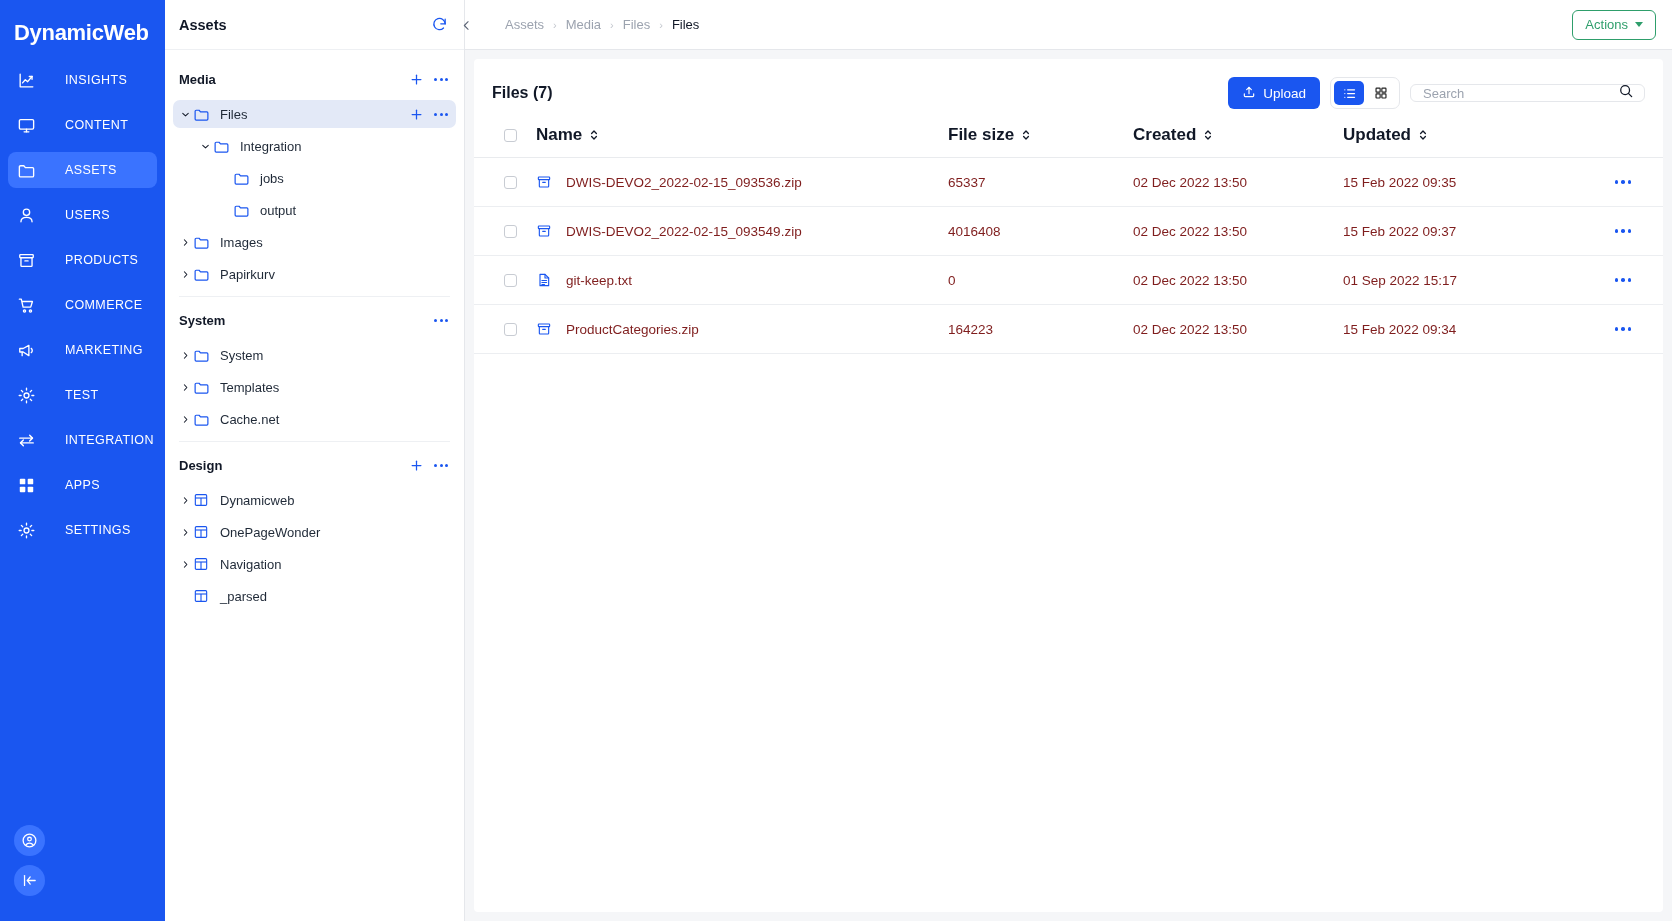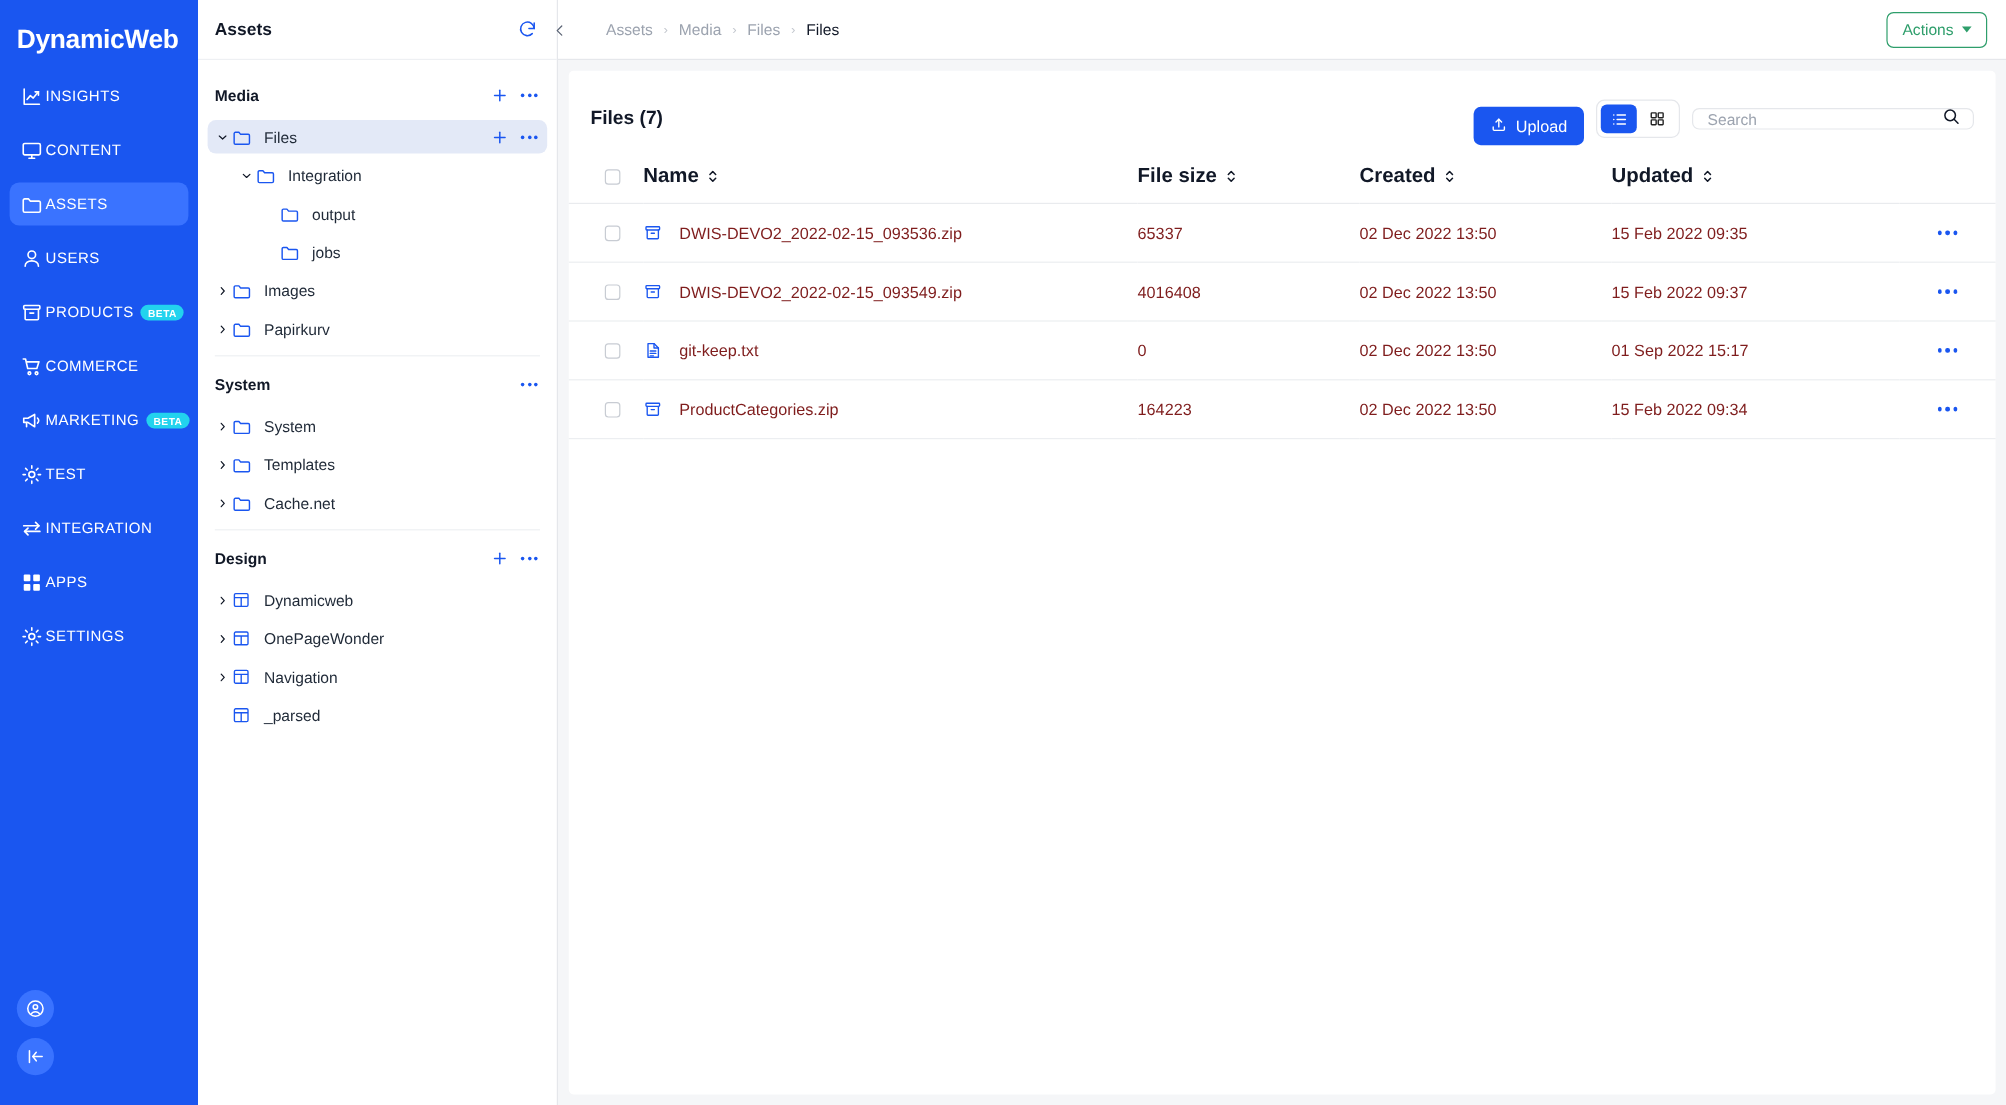--- a/index.html
+++ b/index.html
@@ -19,21 +19,21 @@
     background:#1a56f0; position:relative;
     display:flex; flex-direction:column;
   }
   .nav-logo {
     color:#fff; font-size:22px; font-weight:bold;
     letter-spacing:-0.3px;
     padding:20px 0 0 14px; height:62px;
   }
   .nav-items { margin-top:0; }
   .nav-item {
-    display:flex; align-items:center; gap:2px;
+    display:flex; align-items:center; gap:29px;
     height:36px; margin:0 8px 9px 8px; padding:0 8px;
     border-radius:8px; color:#ffffff; cursor:pointer;
   }
   .nav-item.active { background:#3a73ff; }
   .nav-item .nav-ico {
     width:20px; height:20px; flex:0 0 20px;
     display:flex; align-items:center; justify-content:center;
   }
   .nav-item .nav-ico svg { display:block; }
   .nav-label { font-size:12.5px; letter-spacing:0.4px; }
@@ -112,21 +112,21 @@
     flex:1; display:flex; flex-direction:column; min-height:0;
   }
   .panel-head {
     display:flex; align-items:center; padding:18px 18px 12px 18px;
   }
   .panel-title { font-size:16px; font-weight:bold; color:#111827; flex:1; }
   .head-tools { display:flex; align-items:center; gap:10px; }
   .upload-btn {
     background:#1a56f0; color:#fff; border:none; border-radius:6px;
     height:32px; padding:0 14px; font-size:13.5px; cursor:pointer;
-    display:flex; align-items:center; gap:7px;margin-top:12px;
+    display:flex; align-items:center; gap:7px;
   }
   .viewtoggle {
     display:flex; align-items:center; border:1px solid #e5e7eb; border-radius:7px;
     padding:3px; gap:2px; height:32px; background:#fff;
   }
   .vt-btn {
     width:30px; height:24px; border-radius:5px; display:flex;
     align-items:center; justify-content:center; cursor:pointer;
   }
   .vt-btn.active { background:#1a56f0; }
@@ -373,31 +373,31 @@
           <span class="tree-label">Integration</span>
           <span class="tree-row-actions"></span>
         </div>
         <div class="tree-row" style="padding-left: 44px;">
           <span class="caret"></span>
           <span class="tree-ico">
             <svg width="17" height="17" viewBox="0 0 24 24" fill="none" stroke="#1a56f0" stroke-width="1.7" stroke-linecap="round" stroke-linejoin="round">
               <path d="M3 7.5A1.5 1.5 0 0 1 4.5 6h4.1l2 2.4h9A1.5 1.5 0 0 1 21 9.9v8.6A1.5 1.5 0 0 1 19.5 20h-15A1.5 1.5 0 0 1 3 18.5z"></path>
             </svg>
           </span>
-          <span class="tree-label">output</span>
+          <span class="tree-label">jobs</span>
           <span class="tree-row-actions"></span>
         </div>
         <div class="tree-row" style="padding-left: 44px;">
           <span class="caret"></span>
           <span class="tree-ico">
             <svg width="17" height="17" viewBox="0 0 24 24" fill="none" stroke="#1a56f0" stroke-width="1.7" stroke-linecap="round" stroke-linejoin="round">
               <path d="M3 7.5A1.5 1.5 0 0 1 4.5 6h4.1l2 2.4h9A1.5 1.5 0 0 1 21 9.9v8.6A1.5 1.5 0 0 1 19.5 20h-15A1.5 1.5 0 0 1 3 18.5z"></path>
             </svg>
           </span>
-          <span class="tree-label">jobs</span>
+          <span class="tree-label">output</span>
           <span class="tree-row-actions"></span>
         </div>
         <div class="tree-row" style="padding-left: 4px;">
           <span class="caret">
             <svg width="11" height="11" viewBox="0 0 24 24" fill="none" stroke="#111827" stroke-width="2.2" stroke-linecap="round" stroke-linejoin="round">
               <path d="M9.5 6l5.5 6-5.5 6"></path>
             </svg>
           </span>
           <span class="tree-ico">
             <svg width="17" height="17" viewBox="0 0 24 24" fill="none" stroke="#1a56f0" stroke-width="1.7" stroke-linecap="round" stroke-linejoin="round">

